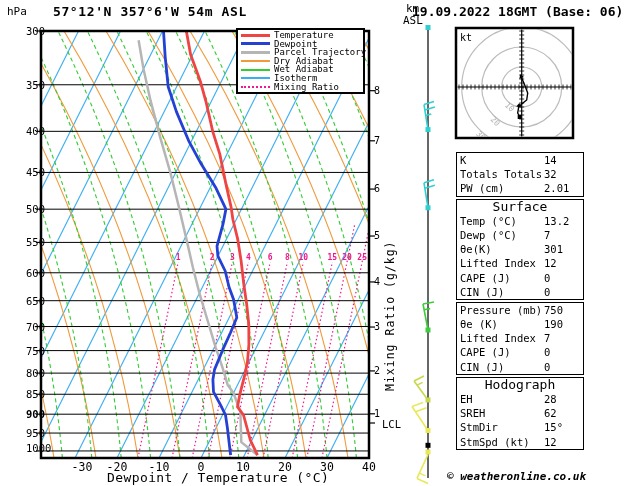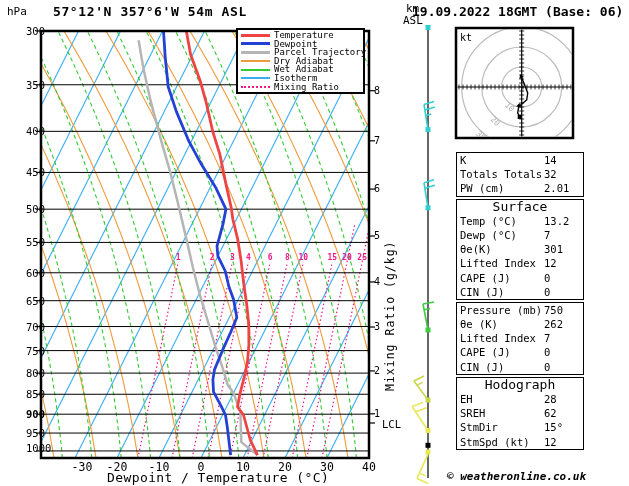--- a/index.html
+++ b/index.html
@@ -383,21 +383,21 @@
           <span class="val">0</span>
         </div>
       </div>
       <div class="tbl">
         <div class="trow">
           <span class="lbl">Pressure (mb)</span>
           <span class="val">750</span>
         </div>
         <div class="trow">
           <span class="lbl">θe (K)</span>
-          <span class="val">262</span>
+          <span class="val">190</span>
         </div>
         <div class="trow">
           <span class="lbl">Lifted Index</span>
           <span class="val">7</span>
         </div>
         <div class="trow">
           <span class="lbl">CAPE (J)</span>
           <span class="val">0</span>
         </div>
         <div class="trow">

